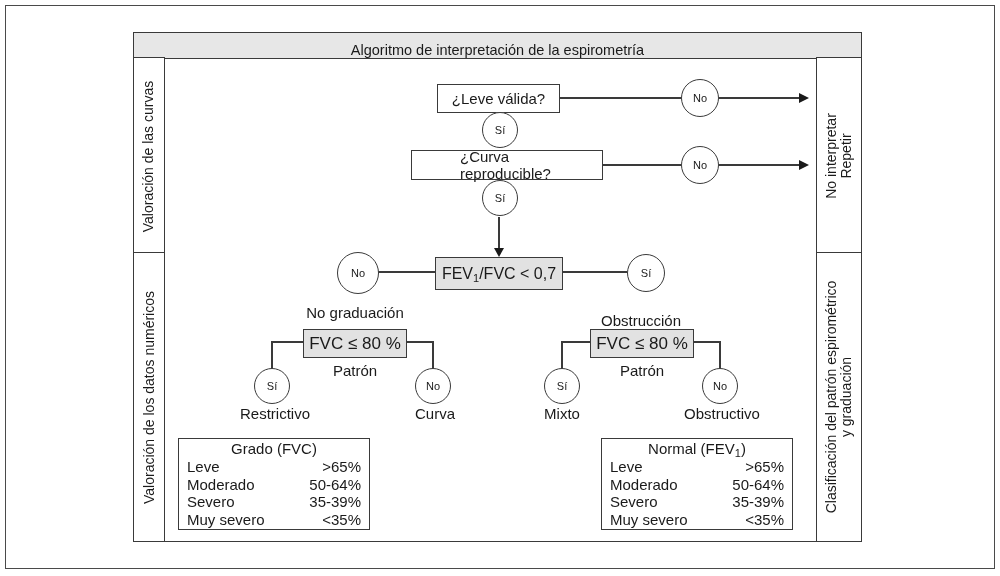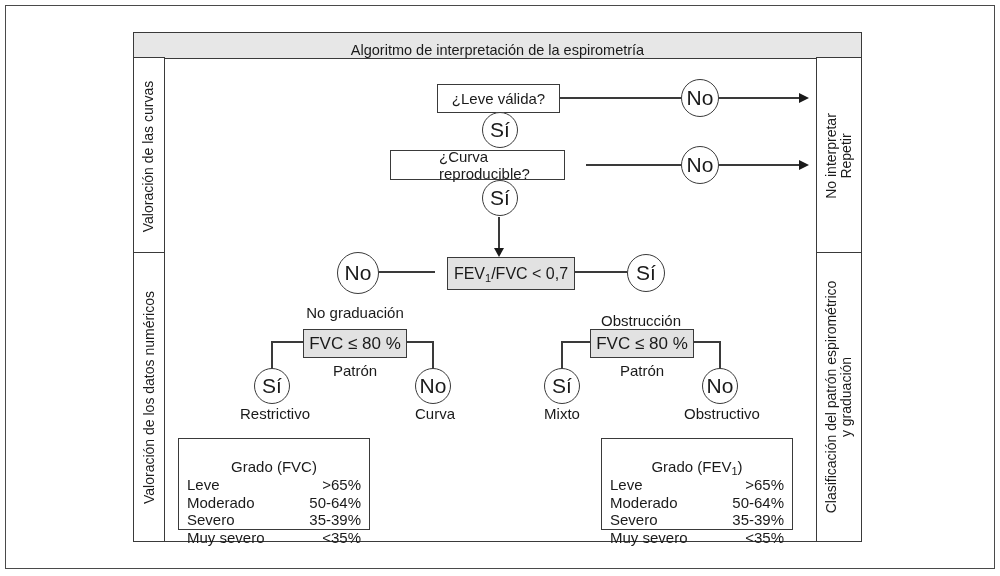--- a/index.html
+++ b/index.html
@@ -27,40 +27,40 @@
   .qbox {
     background:#fff; border:1.5px solid #3a3a3a; box-sizing:border-box;
     display:flex; align-items:center; justify-content:center;
     font-size:15px; z-index:3;
   }
   .graybox {
     background:#e2e2e2; border:1.5px solid #3a3a3a; box-sizing:border-box;
     display:flex; align-items:center; justify-content:center;
     font-size:17px; z-index:3;
   }
-  .fevbox { font-size:16px;margin-left:12px; }
+  .fevbox { font-size:16px; }
   .circle {
     background:#fff; border:1.5px solid #3a3a3a; border-radius:50%;
     box-sizing:border-box; display:flex; align-items:center; justify-content:center;
-    font-size:21px; z-index:4;text-align:center;
+    font-size:11px; z-index:4;text-align:center;
   }
   .hline { background:#3a3a3a; height:1.5px; z-index:2; }
   .vline { background:#3a3a3a; width:1.5px; z-index:2; }
   .arr-right {
     width:0; height:0; border-top:5px solid transparent; border-bottom:5px solid transparent;
     border-left:10px solid #1a1a1a; z-index:2;
   }
   .arr-down {
     width:0; height:0; border-left:5px solid transparent; border-right:5px solid transparent;
     border-top:9px solid #1a1a1a; z-index:2;
   }
   .lbl { font-size:15px; text-align:center; z-index:3; white-space:nowrap; }
   .grade-table {
     background:#fff; border:1.5px solid #3a3a3a; box-sizing:border-box;
-    font-size:15px; padding:18px 8px 3px 8px; z-index:3;
+    font-size:15px; padding:0 8px 3px 8px; z-index:3;
   }
   .grade-header { text-align:center; line-height:19px; }
   .grade-row { display:flex; justify-content:space-between; line-height:17.5px; }
   .sub { font-size:11px; vertical-align:-3px; line-height:0; }
 </style>
 </head>
 <body>
 
 <div id="page">
 
@@ -99,21 +99,21 @@
   <div class="abs circle" style="left:681px; top:79px; width:38px; height:38px;">
     <span>No</span>
   </div>
   <div class="abs hline" style="left:719px; top:97px; width:81px;"></div>
   <div class="abs arr-right" style="left:799px; top:93px;"></div>
 
   <div class="abs circle" style="left:482px; top:112px; width:36px; height:36px;">
     <span>Sí</span>
   </div>
 
-  <div class="abs qbox" style="left:390px; top:150px; width:175px; height:30px;padding-left:48px;">
+  <div class="abs qbox" style="left:411px; top:150px; width:192px; height:30px;padding-left:48px;">
     <span>¿Curva reproducible?</span>
   </div>
   <div class="abs hline" style="left:586px; top:164px; width:95px;"></div>
   <div class="abs circle" style="left:681px; top:146px; width:38px; height:38px;">
     <span>No</span>
   </div>
   <div class="abs hline" style="left:719px; top:164px; width:81px;"></div>
   <div class="abs arr-right" style="left:799px; top:160px;"></div>
 
   <div class="abs circle" style="left:482px; top:180px; width:36px; height:36px;">
@@ -186,21 +186,21 @@
         <span>35-39%</span>
     </div>
     <div class="grade-row">
       <span>Muy severo</span>
         <span>&lt;35%</span>
     </div>
   </div>
 
   <div class="abs grade-table" style="left:601px; top:438px; width:192px; height:92px;">
     <div class="grade-header">
-      <span>Grado (FEV</span><span class="sub">1</span><span>)</span>
+      <span>Normal (FEV</span><span class="sub">1</span><span>)</span>
     </div>
     <div class="grade-row">
       <span>Leve</span>
         <span>&gt;65%</span>
     </div>
     <div class="grade-row">
       <span>Moderado</span>
         <span>50-64%</span>
     </div>
     <div class="grade-row">

